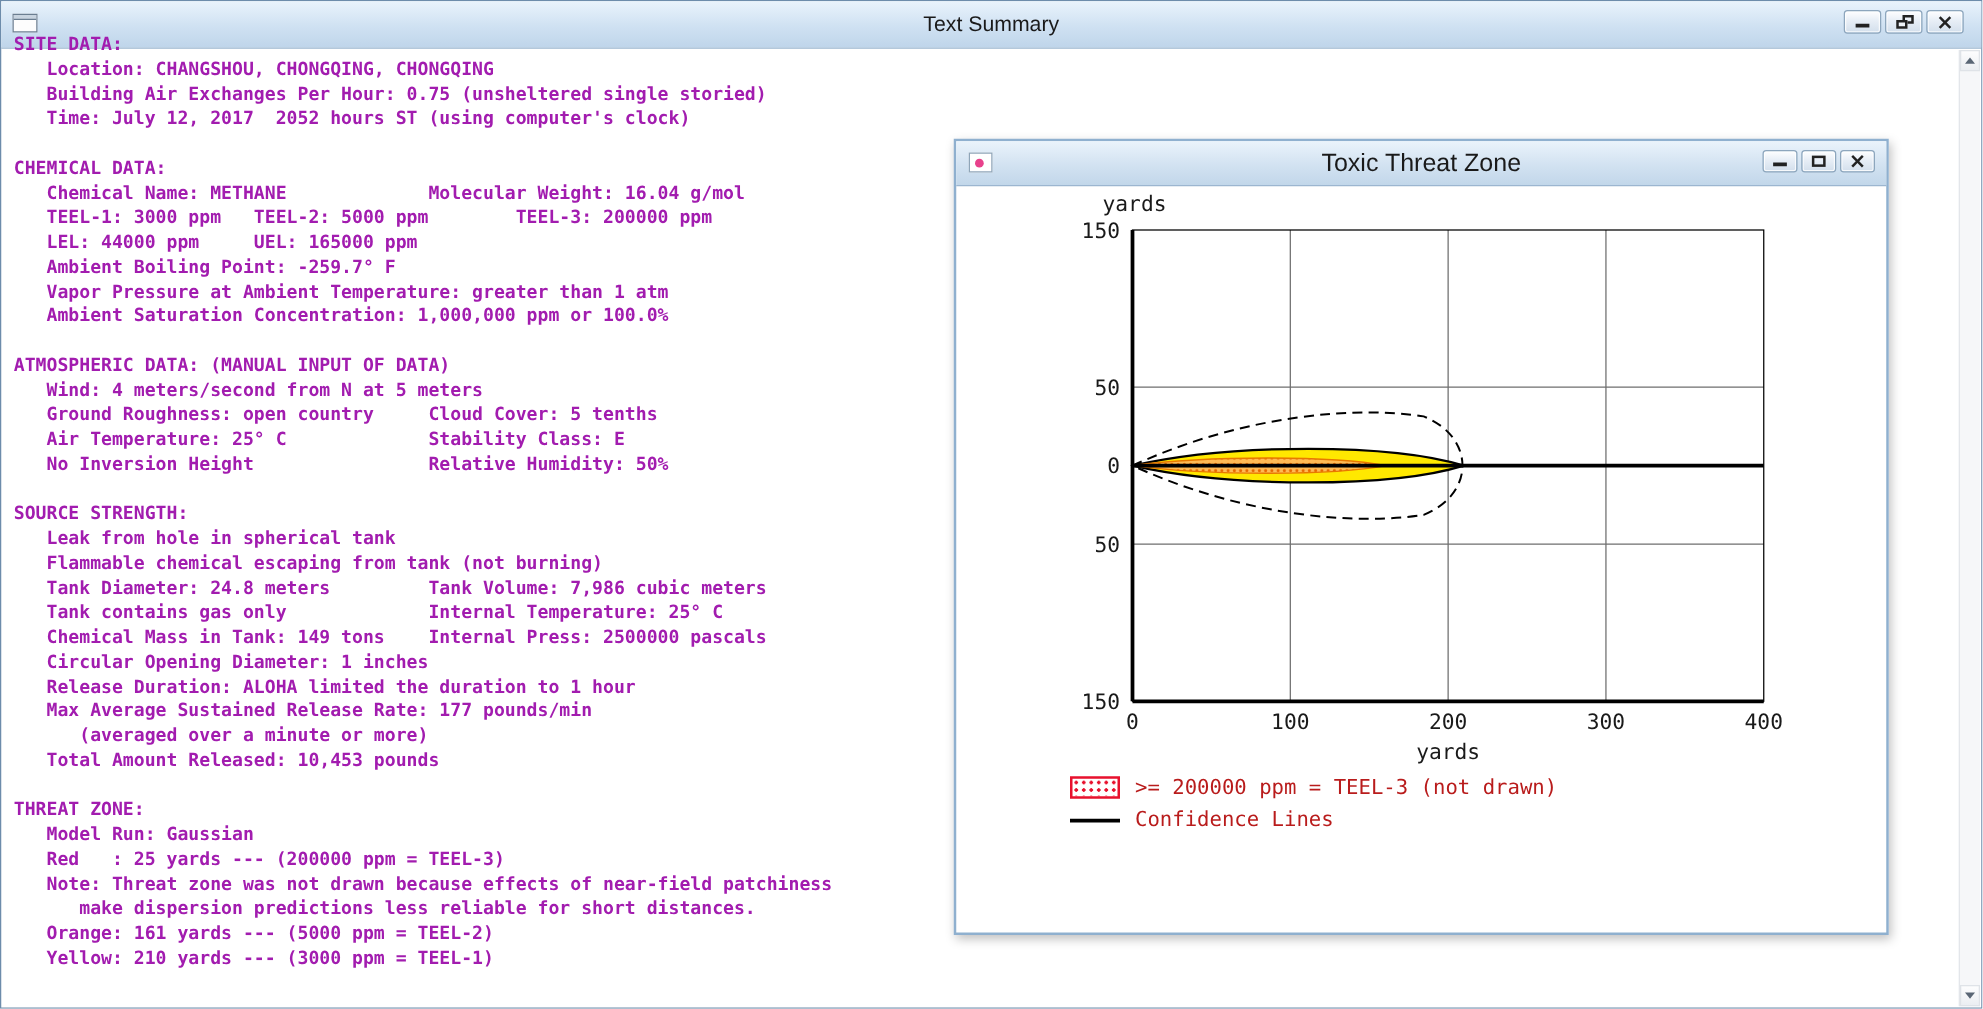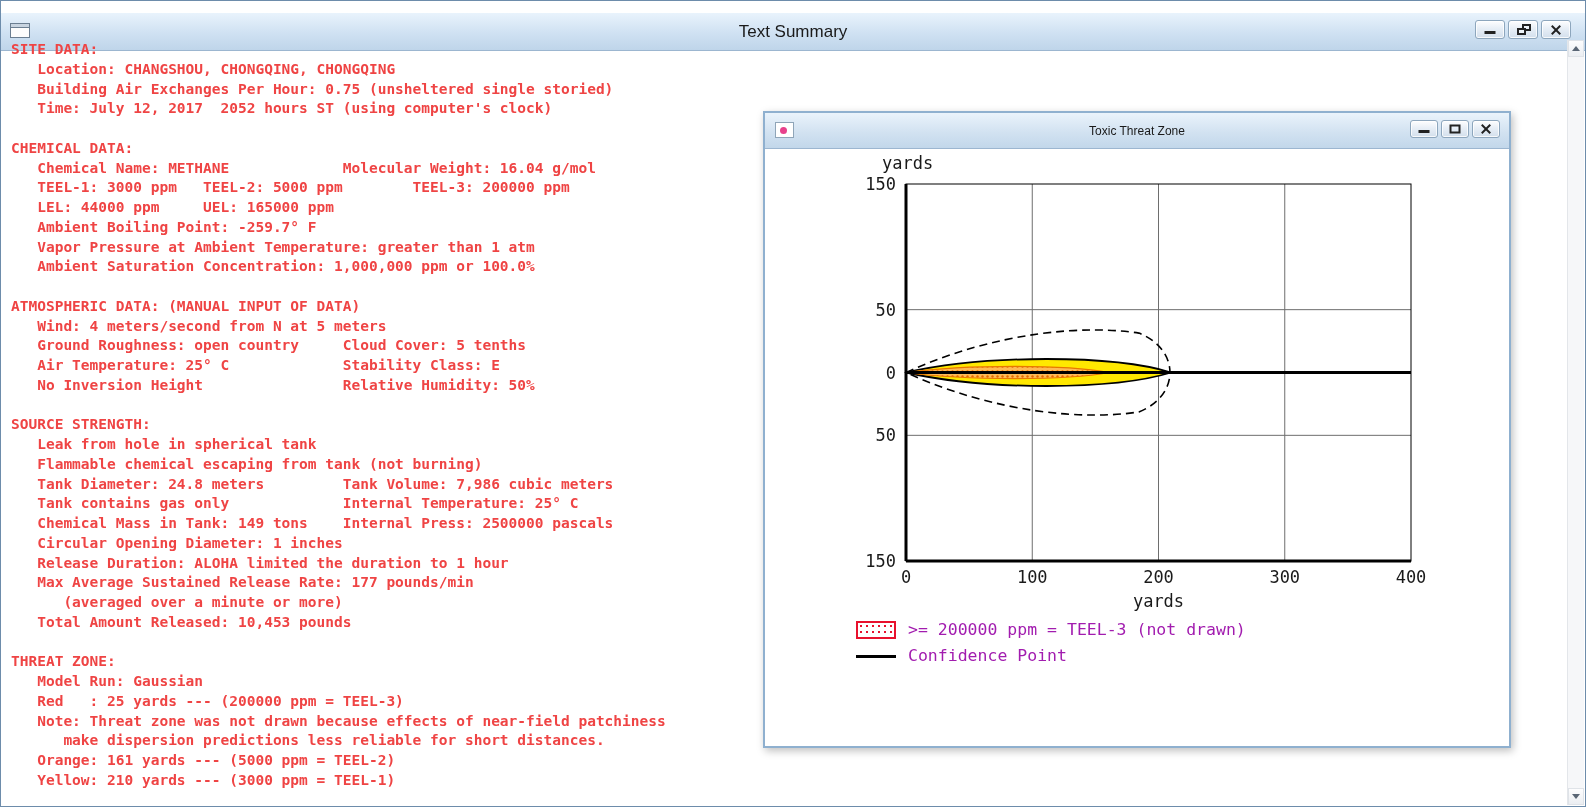--- a/index.html
+++ b/index.html
@@ -5,21 +5,21 @@
   * { margin:0; padding:0; box-sizing:border-box; }
   html,body { width:1586px; height:807px; overflow:hidden; background:#fff;
               font-family:"Liberation Sans", sans-serif; }
 
   .window { position:relative; width:1586px; height:807px;
             border:1px solid #6d8cab; background:#fff; }
 
   
   .titlebar { position:absolute; left:0; top:0; right:0; height:38px;
               background:linear-gradient(#e9f3fc, #cfe1f2 55%, #bfd5ea);
-              border-bottom:1px solid #9cb6d0;margin-top:12px; }
+              border-bottom:1px solid #9cb6d0; }
   .title-text { position:absolute; left:0; right:0; top:0; height:38px;
                 line-height:38px; text-align:center; font-size:17px; color:#1a1a1a; }
   .win-icon { position:absolute; left:9px; top:10px; width:20px; height:15px;
               background:#fdfdfd; border:1px solid #6b7e91; }
   .win-icon .bar { position:absolute; left:0; right:0; top:0; height:4px; background:#c8d4e0;
                    border-bottom:1px solid #6b7e91; }
 
   .win-controls { position:absolute; top:7px; display:flex; gap:3px; }
   .wbtn { position:relative; width:30px; height:19px; border:1px solid #8da6bd;
           border-radius:3px;
@@ -31,22 +31,22 @@
   .g-max { position:absolute; left:50%; top:50%; transform:translate(-50%,-50%);
            width:11px; height:9px; border:2px solid #222; }
   .g-r1 { position:absolute; width:9px; height:7px; border:2px solid #222; left:13px; top:3px; }
   .g-r2 { position:absolute; width:9px; height:7px; border:2px solid #222;
           background:#eef3f8; left:8px; top:7px; }
   .g-x1,.g-x2 { position:absolute; left:50%; top:50%; width:12px; height:2px; background:#222; }
   .g-x1 { transform:translate(-50%,-50%) rotate(45deg); }
   .g-x2 { transform:translate(-50%,-50%) rotate(-45deg); }
 
   
-  .content-pre { position:absolute; left:10px; top:39px; white-space:pre;
-                 font:bold 14.5px/19.75px "DejaVu Sans Mono", monospace; color:#ef4444; }
+  .content-pre { position:absolute; left:10px; top:26px; white-space:pre;
+                 font:bold 14.5px/19.75px "DejaVu Sans Mono", monospace; color:#a21caf; }
 
   
   .scrollbar { position:absolute; right:1px; top:39px; bottom:1px; width:17px;
                background:#f6f7f9; border-left:1px solid #e3e6ea; }
   .scroll-btn { position:absolute; left:0; width:16px; height:17px;
                 background:linear-gradient(#fdfdfe,#ebeef2); border:1px solid #dfe3e8;
                 display:flex; align-items:center; justify-content:center; }
   .scroll-btn.up { top:0; }
   .scroll-btn.down { bottom:0; }
   .tri-up { width:0; height:0; border-left:4px solid transparent;
@@ -55,41 +55,41 @@
               border-right:4px solid transparent; border-top:5px solid #5a6675; }
 
   
   .subwindow { position:absolute; left:762px; top:110px; width:748px; height:637px;
                background:#fff; border:2px solid #8fb0cf;
                box-shadow:2px 3px 8px rgba(0,0,0,.25); }
   .sub-titlebar { position:absolute; left:0; top:0; right:0; height:36px;
                   background:linear-gradient(#eaf3fb, #d2e2f1 55%, #c2d7ea);
                   border-bottom:1px solid #9cb6d0; }
   .sub-title-text { position:absolute; left:0; right:0; top:0; height:36px;
-                    line-height:36px; text-align:center; font-size:12px; color:#1a1a1a; }
+                    line-height:36px; text-align:center; font-size:20px; color:#1a1a1a; }
   .sub-icon { position:absolute; left:10px; top:9px; width:19px; height:16px;
               background:#fff; border:1px solid #8fa5b8; }
   .sub-icon .dot { position:absolute; left:4px; top:4px; width:7px; height:7px;
                    border-radius:50%; background:#e8418c; }
 
   #threat-plot { position:absolute; left:0; top:36px; }
 
   
   .legend { position:absolute; left:91px; top:504px; }
   .legend-row { display:flex; align-items:center; height:26px; }
   .swatch { width:40px; height:18px; margin-right:12px; flex:0 0 auto; }
   .sw-red { background-color:#ffffff;
             background-image:radial-gradient(circle, #e8112d 1.2px, transparent 1.5px);
             background-size:6px 6px; border:2px solid #e8112d; }
   .sw-orange { background-color:#ffc878;
                background-image:radial-gradient(circle, #e86a00 1.3px, transparent 1.6px);
                background-size:5px 5px; border:2px solid #e87800; }
   .sw-yellow { background:#ffe800; border:2.5px solid #000; }
   .sw-line { width:40px; height:3px; background:#000; margin-right:12px; flex:0 0 auto; }
-  .legend-label { font:16.5px/1 "DejaVu Sans Mono", monospace; color:#a21caf; white-space:pre; }
+  .legend-label { font:16.5px/1 "DejaVu Sans Mono", monospace; color:#b91c1c; white-space:pre; }
 </style>
 </head>
 <body>
 
 <div class="window">
 
   <div class="titlebar">
     <span class="win-icon">
       <span class="bar"></span>
     </span>
@@ -210,18 +210,18 @@
         <text x="117" y="20" text-anchor="start" font-family="&quot;DejaVu Sans Mono&quot;, monospace" font-size="17px" fill="#1a1a1a">yards</text>
       </svg>
 
     <div class="legend">
       <div class="legend-row">
         <span class="swatch sw-red"></span>
         <span class="legend-label">&gt;= 200000 ppm = TEEL-3 (not drawn)</span>
       </div>
       <div class="legend-row">
         <span class="sw-line"></span>
-        <span class="legend-label">Confidence Point</span>
+        <span class="legend-label">Confidence Lines</span>
       </div>
     </div>
   </div>
 
 </div>
 
 </body></html>

